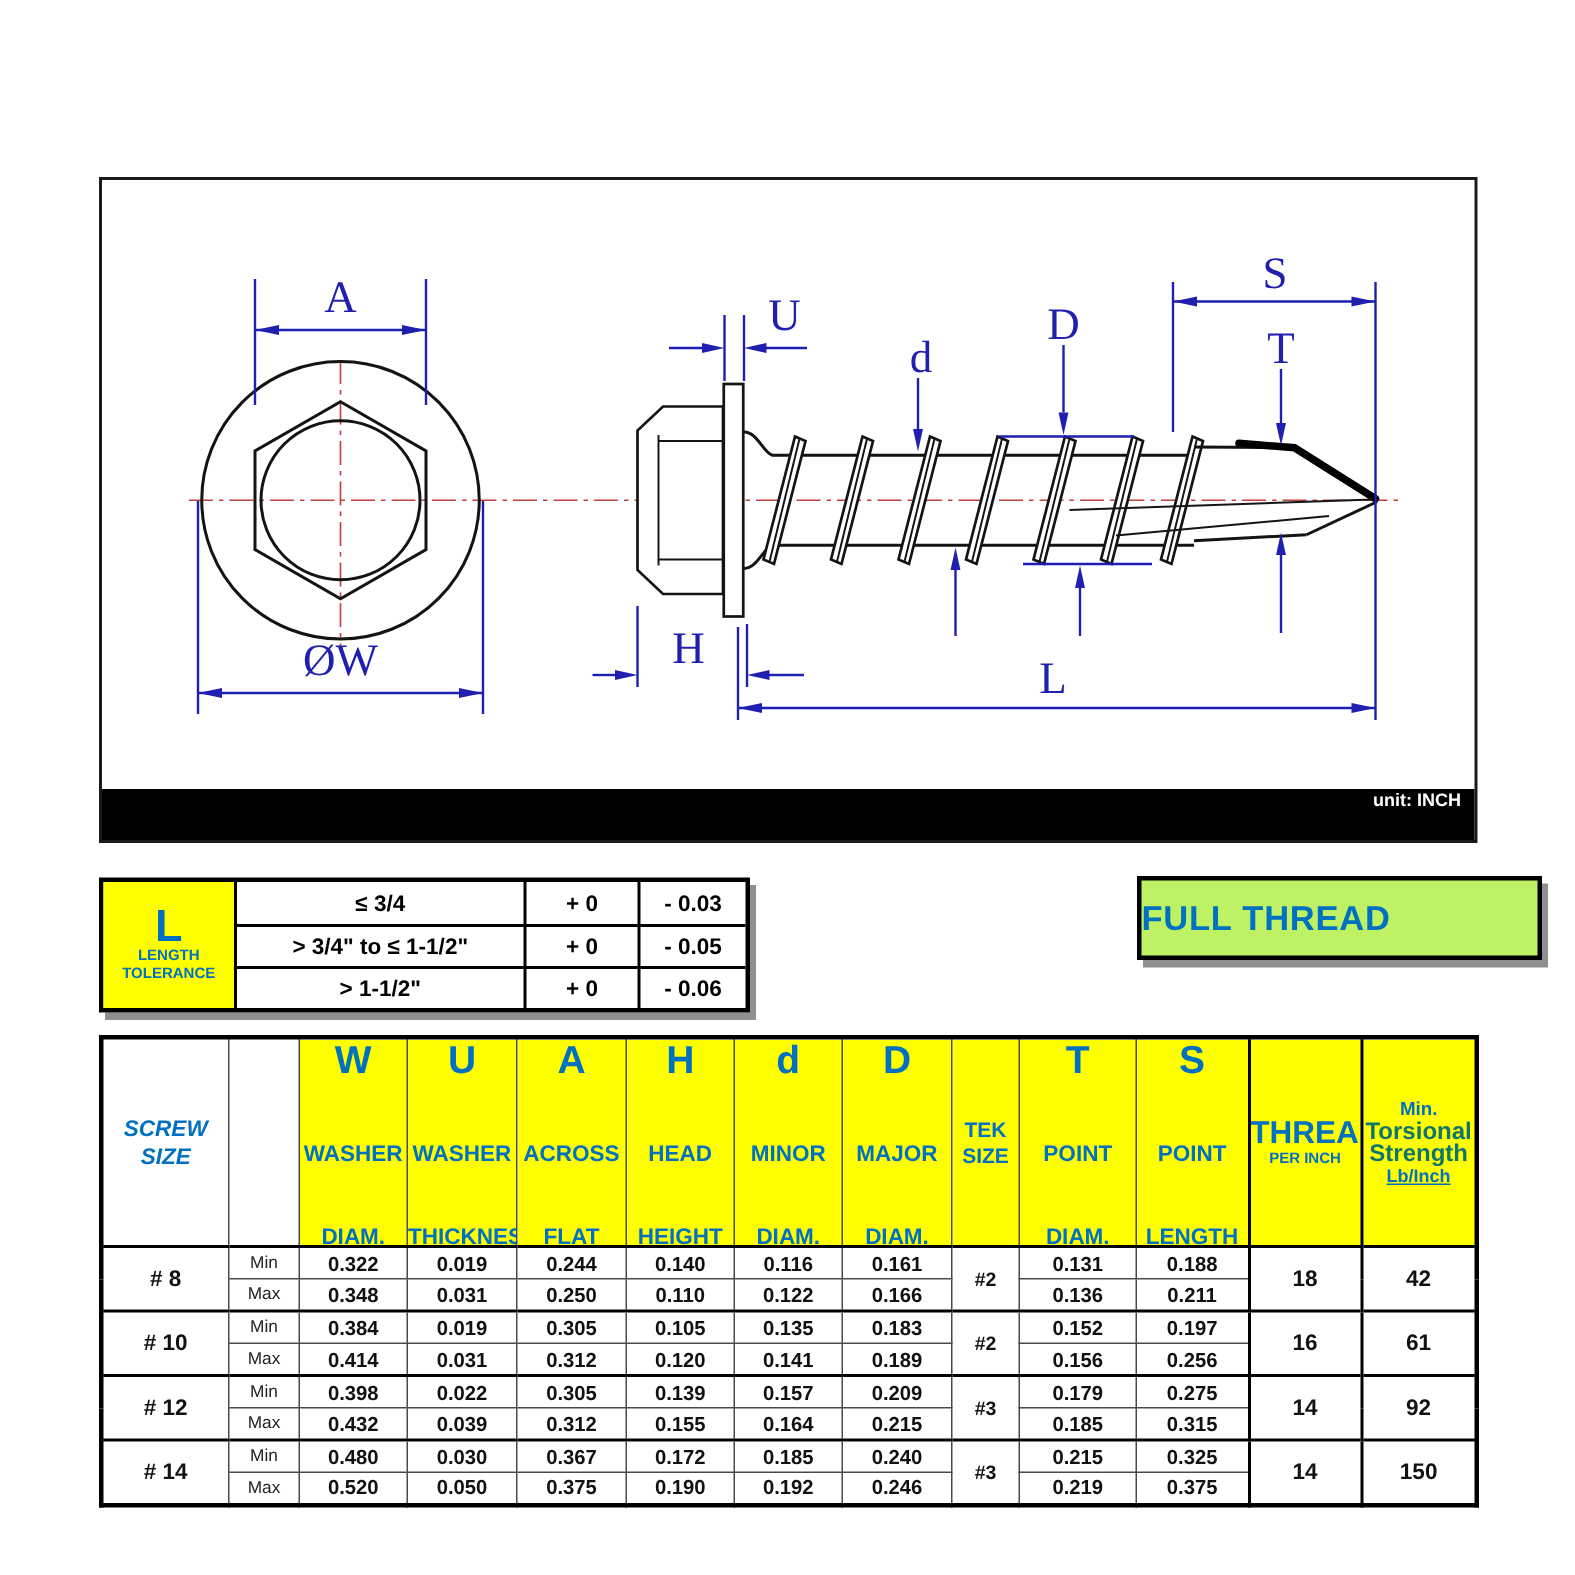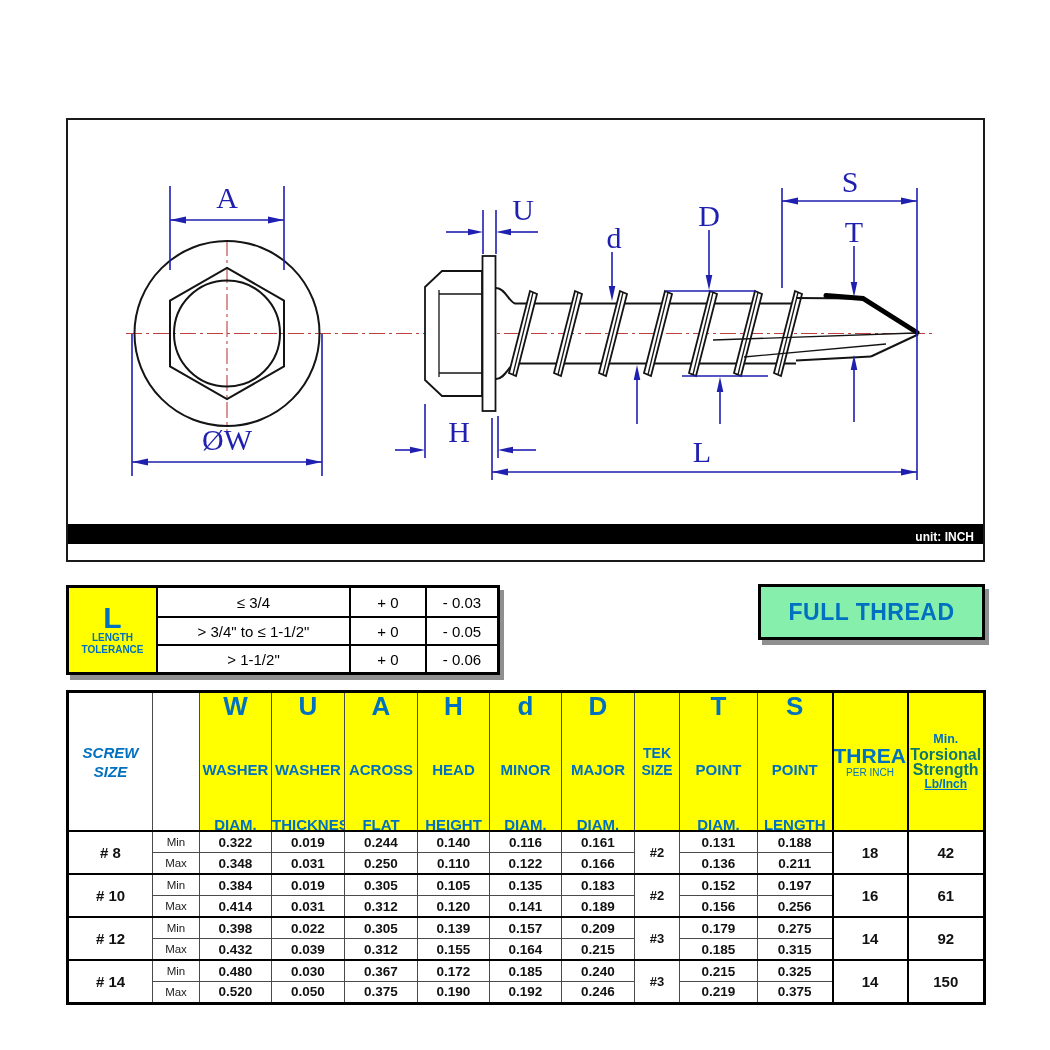--- a/index.html
+++ b/index.html
@@ -2,68 +2,68 @@
 <html><head>
 <meta charset="utf-8">
 <style>
   html,body{margin:0;padding:0;background:#fff;}
   .page{position:relative;width:1050px;height:1050px;background:#ffffff;
         font-family:"Liberation Sans",sans-serif;overflow:hidden;}
 
   
   .drawing-box{position:absolute;left:66px;top:118px;width:919px;height:444px;
                border:2px solid #1a1a1a;box-sizing:border-box;background:#fff;}
-  .unit-bar{position:absolute;left:0;bottom:16px;width:100%;height:20px;background:#000;
-            display:flex;align-items:flex-end;justify-content:flex-end;}
+  .unit-bar{position:absolute;left:0;bottom:0;width:100%;height:34px;background:#000;
+            display:flex;align-items:flex-start;justify-content:flex-end;}
   .unit-bar span{color:#fff;font-size:12px;font-weight:bold;padding-right:9px;}
 
   
   .k{stroke:#141414;stroke-width:2;fill:none;}
   .k1{stroke:#141414;stroke-width:1.3;fill:none;}
   .kf{fill:#ffffff;stroke:#141414;stroke-width:1.8;}
   .kthick{stroke:#000;stroke-width:5;fill:none;stroke-linecap:round;}
   .b{stroke:#1f1fb0;stroke-width:1.6;fill:none;}
   .bf{fill:#1f1fb0;stroke:none;}
   .cl{stroke:#c04040;stroke-width:1.1;fill:none;stroke-dasharray:16 4 3 4;}
   .dlab{font-family:"Liberation Serif",serif;font-size:30px;fill:#1f1fb0;text-anchor:middle;}
 
   
   .tol{position:absolute;left:66px;top:585px;display:grid;
        grid-template-columns:87px 193px 76px 72px;grid-auto-rows:28px;
        border:3px solid #000;background:#fff;box-shadow:4px 5px 0 #8f8f8f;}
   .tol-cell{border-left:2px solid #000;border-top:2px solid #000;
             display:flex;align-items:center;justify-content:center;
-            font-size:15px;font-weight:normal;color:#000;}
+            font-size:15px;font-weight:bold;color:#000;}
   .tol-cell.r0{border-top:none;}
   .tol-head{grid-row:1/4;grid-column:1;border:none;background:#ffff00;
             display:flex;flex-direction:column;align-items:center;justify-content:center;}
   .tol-head .sym-l{font-size:30px;font-weight:bold;color:#0070c0;line-height:28px;}
   .tol-head .sub-l{font-size:10px;font-weight:bold;color:#0070c0;line-height:12px;}
 
   
-  .badge{position:absolute;left:758px;top:584px;width:227px;height:56px;background:#86efac;
-         border:3px solid #000;box-sizing:border-box;display:flex;align-items:center;justify-content:center;
+  .badge{position:absolute;left:758px;top:584px;width:270px;height:56px;background:#bef264;
+         border:3px solid #000;box-sizing:border-box;display:flex;align-items:center;justify-content:flex-start;
          box-shadow:4px 5px 0 #8f8f8f;}
   .badge span{font-size:23px;font-weight:bold;color:#0070c0;letter-spacing:.5px;}
 
   
   .spec{position:absolute;left:66px;top:690px;width:919px;border-collapse:collapse;
         table-layout:fixed;background:#fff;border:3px solid #000;}
   .spec th,.spec td{border:1px solid #4a4a4a;text-align:center;vertical-align:middle;padding:0;overflow:hidden;}
   .spec .hdr th{border-bottom:2.5px solid #000;height:66px;}
   .spec tr{height:21.5px;}
   .spec tr.tt td{border-top:2.5px solid #000;}
   .spec .tl{border-left:2.5px solid #000;}
   .yel{background:#ffff00;}
   .sym{display:block;font-size:26px;font-weight:bold;color:#0070c0;line-height:27px;}
   .sub{display:block;font-size:15px;font-weight:bold;color:#0070c0;line-height:11px;margin-top:44px;}
   .screwhead span{display:block;font-size:15px;font-weight:bold;color:#0070c0;line-height:19px;font-style:italic;}
   .tekhead span{display:block;font-size:14px;font-weight:bold;color:#0070c0;line-height:17px;}
   .threadsym{display:block;font-size:21px;font-weight:bold;color:#0070c0;line-height:22px;}
-  .threadsub{display:block;font-size:10px;font-weight:normal;color:#0070c0;line-height:12px;}
+  .threadsub{display:block;font-size:10px;font-weight:bold;color:#0070c0;line-height:12px;}
   .tor1{display:block;font-size:12.5px;font-weight:bold;color:#0070c0;line-height:15px;text-align:center;}
   .tor-mid{display:block;font-size:16px;color:#0f766e;line-height:15px;}
   .tor4{display:block;font-size:12px;font-weight:bold;color:#0070c0;line-height:15px;text-decoration:underline;}
   .size{font-size:15px;font-weight:bold;color:#111;}
   .mm{font-size:11.5px;color:#222;}
   .v{font-size:13.5px;font-weight:bold;color:#111;}
   .tek{font-size:13px;font-weight:bold;color:#111;}
   .big{font-size:15px;font-weight:bold;color:#111;}
 </style>
 </head>

